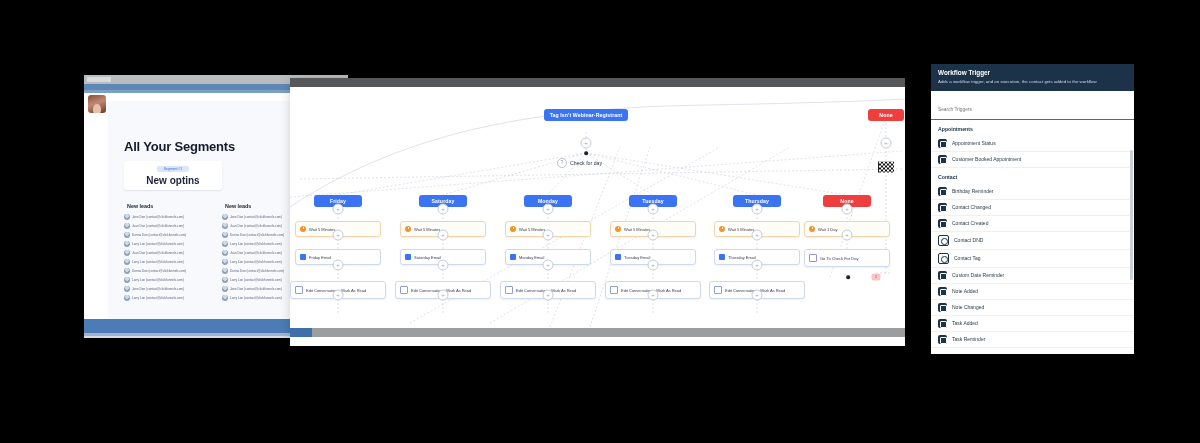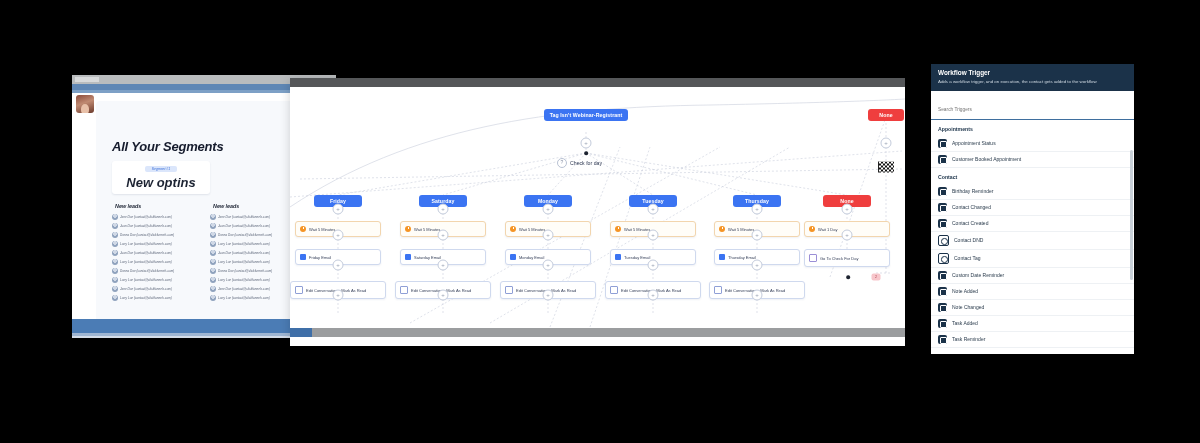--- a/index.html
+++ b/index.html
@@ -4,36 +4,36 @@
 <style>
   html,body{margin:0;padding:0;}
   body{
     width:1200px;height:443px;overflow:hidden;background:#000;
     font-family:"Liberation Sans","DejaVu Sans",sans-serif;
     position:relative;
   }
   .stage{position:absolute;inset:0;}
 
   
-  .left-win{position:absolute;left:72px;top:75px;width:264px;height:262px;font-style:italic;}
+  .left-win{position:absolute;left:84px;top:75px;width:264px;height:262px;}
   .lw-bar1{position:absolute;left:0;top:0;width:264px;height:9px;background:#b9bcbe;}
   .lw-bar1 .dotrow{position:absolute;left:3px;top:2px;width:24px;height:5px;background:#d8dadb;}
   .lw-bar2{position:absolute;left:0;top:9px;width:264px;height:6px;background:#5f87b5;}
   .lw-bar2b{position:absolute;left:0;top:15px;width:264px;height:3px;background:#7da0c6;}
   .lw-body{position:absolute;left:0;top:18px;width:264px;height:226px;background:#ffffff;overflow:hidden;}
   .lw-inner{position:absolute;left:24px;top:8px;right:0;bottom:0;background:#f7f9fc;border-top-left-radius:4px;}
   .avatar{position:absolute;left:4px;top:2px;width:18px;height:18px;border-radius:3px;
     background:linear-gradient(160deg,#8a4a3a 0%,#c08a72 45%,#6b3a2c 100%);overflow:hidden;}
   .avatar::after{content:"";position:absolute;left:5px;top:9px;width:8px;height:10px;border-radius:50% 50% 40% 40%;background:#e8c0a8;}
   .seg-title{position:absolute;left:40px;top:46px;font-size:13px;font-weight:bold;color:#161c2d;letter-spacing:-.2px;}
   .seg-cards{position:absolute;left:40px;top:68px;display:flex;gap:8px;}
   .seg-card{width:90px;background:#fff;border-radius:3px;padding:5px 4px 4px;box-shadow:0 1px 2px rgba(20,40,80,.10);}
   .seg-badge{display:block;margin:0 auto 3px;width:32px;height:6px;border-radius:2px;background:#dbe6fb;
     font-size:3.4px;line-height:6px;text-align:center;color:#3a6fd8;overflow:hidden;}
-  .seg-name{text-align:center;font-size:13px;font-weight:bold;color:#1d2433;}
+  .seg-name{text-align:center;font-size:10px;font-weight:bold;color:#1d2433;}
   .leads-wrap{position:absolute;left:40px;top:110px;display:flex;gap:8px;}
   .leads-col{width:90px;}
   .leads-h{font-size:5.4px;font-weight:bold;color:#1d2433;margin:0 0 3px 3px;}
   .lead-row{display:flex;align-items:center;gap:2px;height:9px;}
   .lead-av{width:6px;height:6px;border-radius:50%;flex:none;
     background:radial-gradient(circle at 50% 35%,#cfd8e6 0 40%,#8fa2bd 41% 100%);}
   .lead-tx{font-size:3.1px;color:#5b6578;white-space:nowrap;overflow:hidden;}
   .lw-foot1{position:absolute;left:0;top:244px;width:264px;height:14px;background:#4b7cb5;}
   .lw-foot2{position:absolute;left:0;top:258px;width:264px;height:3px;background:#9fb6d3;}
   .lw-foot3{position:absolute;left:0;top:261px;width:240px;height:2px;background:#d4dde9;}

